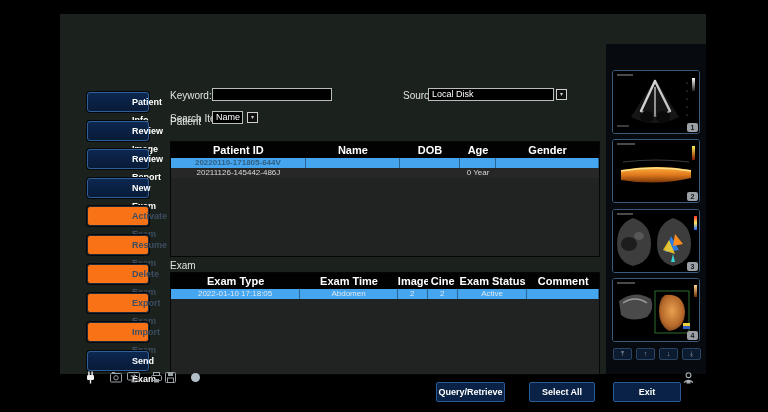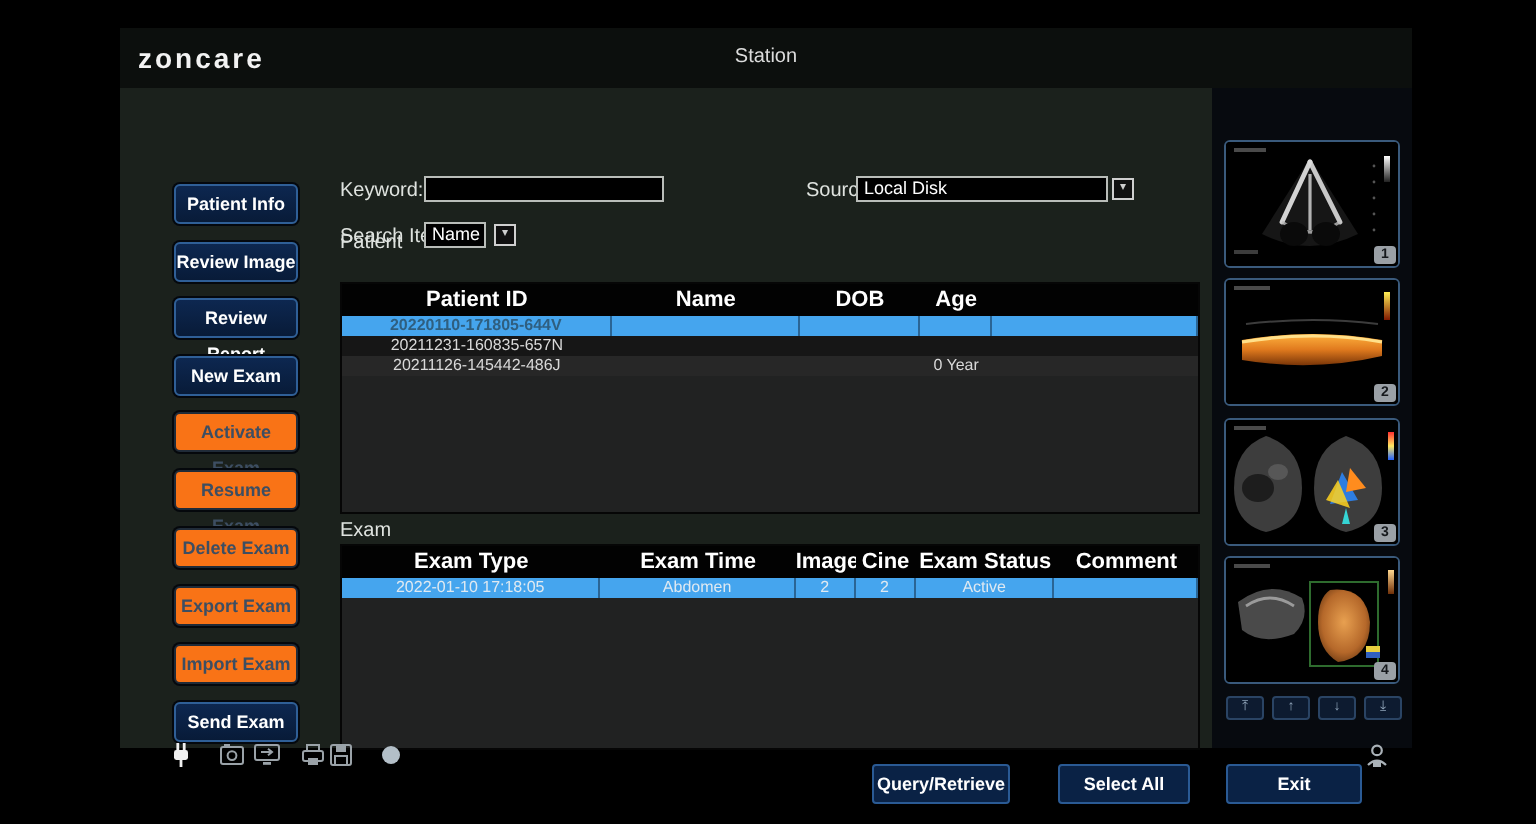--- a/index.html
+++ b/index.html
@@ -11,21 +11,21 @@
   .window { position:absolute; left:60px; top:14px; width:646px; height:360px; background:#1b211c; }
   .topbar { position:absolute; left:0; top:0; width:100%; height:30px; background:#0c0f0d; }
   .logo { position:absolute; left:9px; top:7px; color:#f2f2f2; font-size:14px; font-weight:bold;
           letter-spacing:1.5px; }
   .win-title { position:absolute; left:0; top:9px; width:100%; text-align:center; color:#dcdcdc; font-size:10px; }
 
   .content { position:absolute; left:0; top:30px; width:100%; height:330px; background:#1b211c; }
 
   
   .side-btn { position:absolute; left:27px; width:62px; height:20px; border-radius:3px;
-              font-size:9px; font-weight:bold; text-align:center; line-height:18px; cursor:pointer; }
+              font-size:9px; font-weight:bold; text-align:center; line-height:18px; cursor:pointer;padding-left:44px; }
   .side-btn.on  { background:linear-gradient(#0d2750,#081b38); border:1px solid #2f5f97; color:#ffffff;
                   box-shadow:0 0 0 1px #04080e; }
   .side-btn.off { background:#f97316; border:1px solid #202b38; color:#3d4e62; box-shadow:0 0 0 1px #05080c; }
 
   
   .lbl { position:absolute; color:#dfe3df; font-size:10px; }
   .txt-input { position:absolute; background:#000; border:1px solid #b9bdb9; color:#fff;
                font-size:9px; padding:0 3px; height:13px; }
   .combo { position:absolute; background:#000; border:1px solid #b9bdb9; color:#fff;
            font-size:9px; line-height:11px; padding:0 3px; height:13px; }
@@ -66,24 +66,20 @@
   
   .status-icon { position:absolute; }
 </style>
 </head>
 <body>
 
 <div id="canvas">
 
   <div class="window">
 
-    <div class="topbar">
-      <div class="logo">zoncare</div>
-      <div class="win-title">Station</div>
-    </div>
 
     <div class="content">
 
       <div class="side-btn on" style="top:48px">Patient Info</div>
       <div class="side-btn on" style="top:77px">Review Image</div>
       <div class="side-btn on" style="top:105px">Review Report</div>
       <div class="side-btn on" style="top:134px">New Exam</div>
       <div class="side-btn off" style="top:162px">Activate Exam</div>
       <div class="side-btn off" style="top:191px">Resume Exam</div>
       <div class="side-btn off" style="top:220px">Delete Exam</div>
@@ -101,30 +97,24 @@
       <div class="combo" style="left:152px; top:67px; width:31px;">Name</div>
       <div class="drop-btn" style="left:187px; top:68px;">▾</div>
 
       <div class="section-lbl" style="left:110px; top:72px;">Patient</div>
       <div class="dtable" style="top:97px; height:116px;">
         <div class="thead pgrid">
           <div class="hc">Patient ID</div>
           <div class="hc">Name</div>
           <div class="hc">DOB</div>
           <div class="hc">Age</div>
+          <div class="hc">Gender</div>
         </div>
         <div class="trow pgrid sel p-sel">
           <div class="tc">20220110-171805-644V</div>
-          <div class="tc"></div>
-          <div class="tc"></div>
-          <div class="tc"></div>
-          <div class="tc"></div>
-        </div>
-        <div class="trow pgrid r-dark">
-          <div class="tc">20211231-160835-657N</div>
           <div class="tc"></div>
           <div class="tc"></div>
           <div class="tc"></div>
           <div class="tc"></div>
         </div>
         <div class="trow pgrid r-light">
           <div class="tc">20211126-145442-486J</div>
           <div class="tc"></div>
           <div class="tc"></div>
           <div class="tc">0 Year</div>

